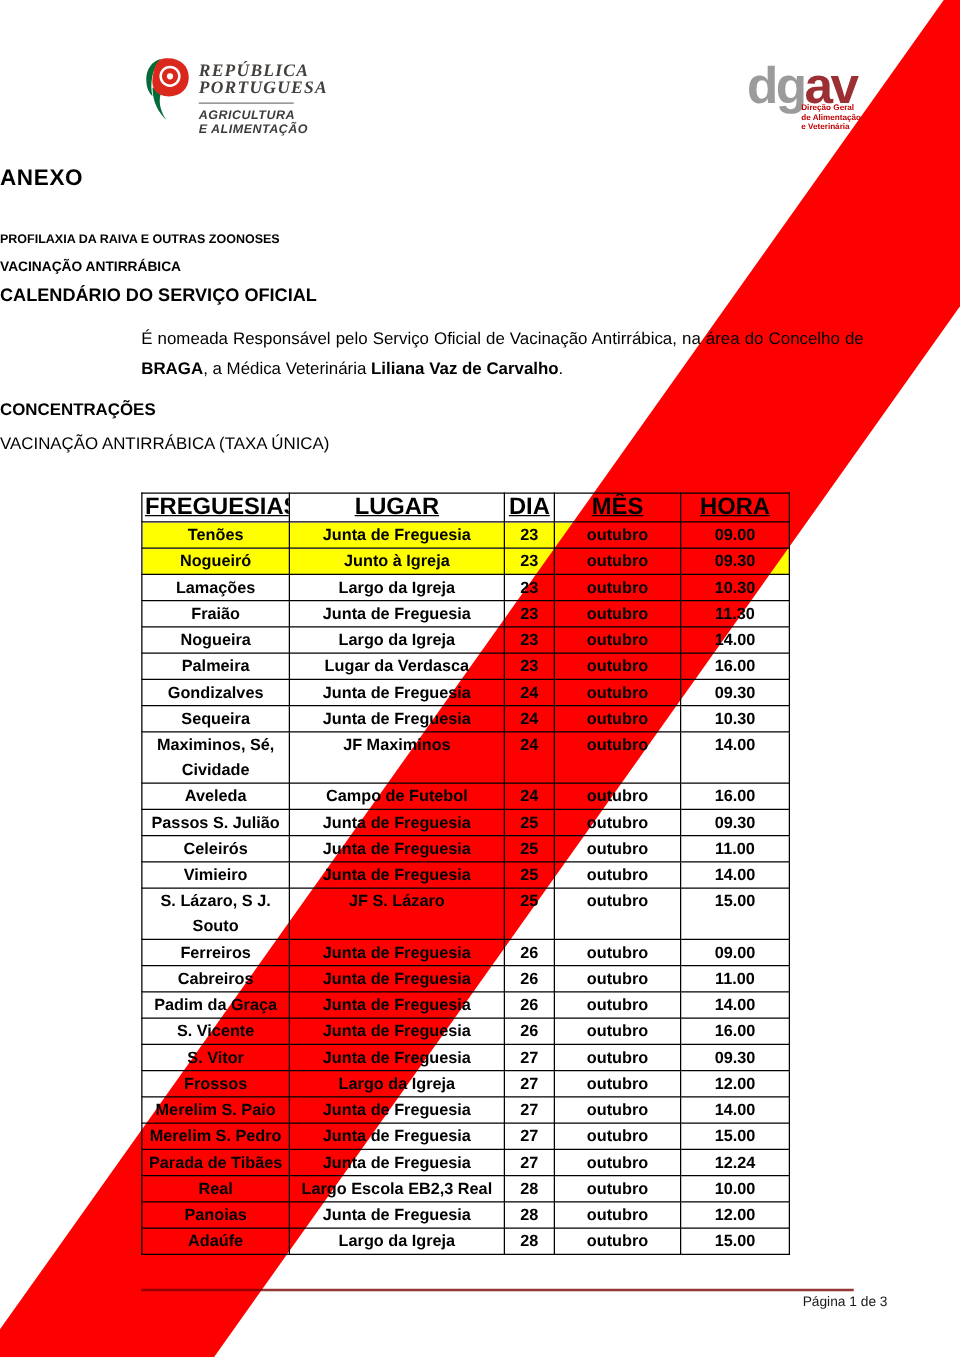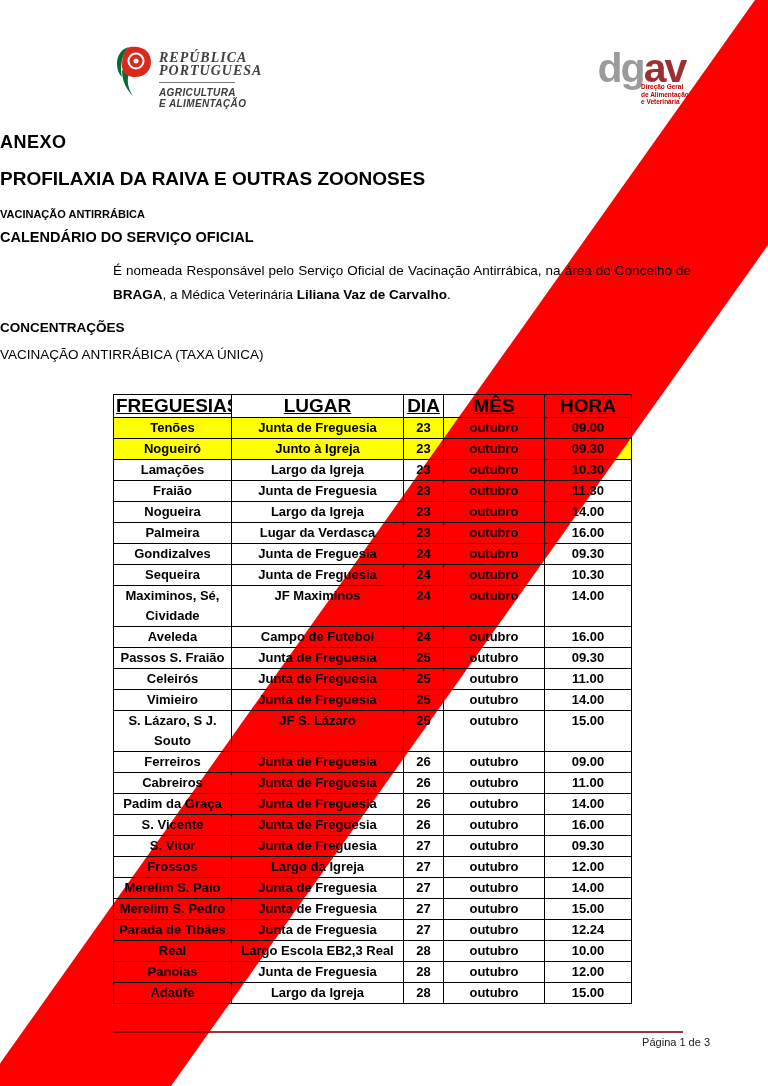--- a/index.html
+++ b/index.html
@@ -18,21 +18,21 @@
   .gov-dept{font-size:10px;line-height:11px;font-weight:bold;color:#3c3c3b;letter-spacing:.4px;}
   .dgav{position:absolute;left:594px;top:48px;}
   .dgav-word{font-size:41px;line-height:40px;font-weight:bold;letter-spacing:-2px;text-align:center;}
   .dgav-dg{color:#9b9b9b;}
   .dgav-av{color:#9c2f33;}
   .dgav-sub{margin-left:47px;margin-top:-5px;font-size:6.5px;line-height:7.5px;
     font-weight:bold;color:#c00000;}
   
   .ctr{position:absolute;left:0;right:4px;text-align:left;}
   .t-anexo{top:132px;font-size:18px;font-weight:bold;letter-spacing:.5px;}
-  .t-line1{top:168px;font-size:19px;font-weight:bold;}
+  .t-line1{top:186px;font-size:10px;font-weight:bold;}
   .t-line2{top:208px;font-size:11px;font-weight:bold;}
   .t-line3{top:229px;font-size:14.5px;font-weight:bold;}
   .para{position:absolute;left:113px;top:259px;width:578px;font-size:13.5px;
     line-height:24px;text-align:justify;}
   .t-conc{top:320px;font-size:13.5px;font-weight:bold;}
   .t-taxa{top:347px;font-size:13.5px;}
   
   table.sched{position:absolute;left:113px;top:394px;border-collapse:collapse;
     table-layout:fixed;width:518px;}
   table.sched th,table.sched td{border:1px solid #000;padding:0 2px;
@@ -172,21 +172,21 @@
           <td>14.00</td>
         </tr>
         <tr>
           <td>Aveleda</td>
           <td>Campo de Futebol</td>
           <td>24</td>
           <td>outubro</td>
           <td>16.00</td>
         </tr>
         <tr>
-          <td>Passos S. Fraião</td>
+          <td>Passos S. Julião</td>
           <td>Junta de Freguesia</td>
           <td>25</td>
           <td>outubro</td>
           <td>09.30</td>
         </tr>
         <tr>
           <td>Celeirós</td>
           <td>Junta de Freguesia</td>
           <td>25</td>
           <td>outubro</td>

